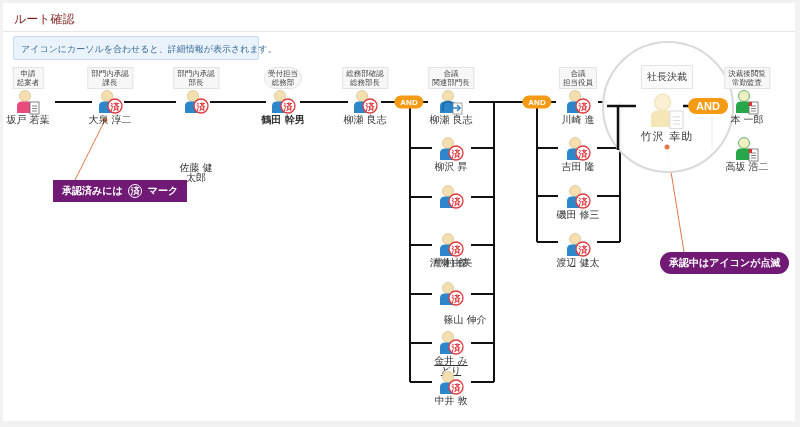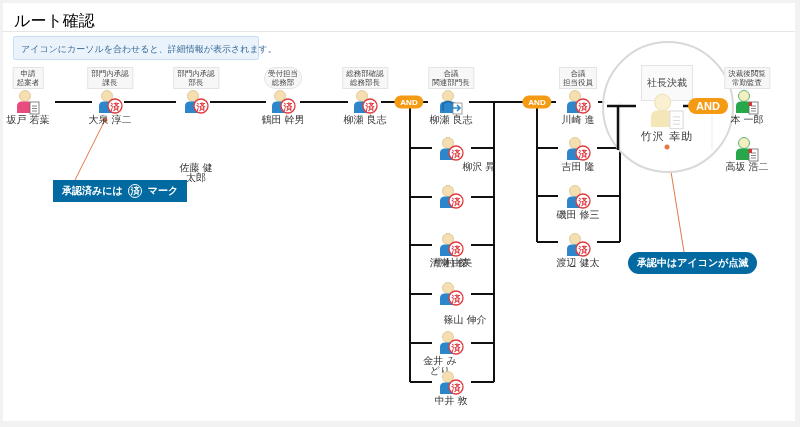--- a/index.html
+++ b/index.html
@@ -1,40 +1,40 @@
 <!DOCTYPE html>
 <html><head>
 <meta charset="utf-8">
 <style>
   html, body { margin:0; padding:0; }
   body { width:800px; height:427px; background:#f2f2f2; position:relative; overflow:hidden;
          font-family:"DejaVu Sans", sans-serif; color:#333; }
   .card { position:absolute; left:3px; top:3px; width:792px; height:418px; background:#fff; }
-  .card-title { position:absolute; left:11px; top:8px; font-size:16px; color:#000000; }
+  .card-title { position:absolute; left:11px; top:8px; font-size:12px; color:#7f1d1d; }
   .card-divider { position:absolute; left:0; right:0; top:28px; height:1px; background:#e6e6e6; }
   .info { position:absolute; left:10px; top:33px; width:246px; height:24px; background:#eaf3fb;
           border:1px solid #c9dcef; border-radius:2px; font-size:9px; color:#3a6a97;
           line-height:24px; padding-left:7px; box-sizing:border-box; white-space:nowrap; }
   svg.lines { position:absolute; left:0; top:0; }
   .role { position:absolute; font-size:7.5px; line-height:9px; text-align:center; color:#444;
           background:#f7f7f7; border:1px solid #e4e4e4; padding:1px 3px; white-space:nowrap;
           transform:translateX(-50%); }
-  .role.big { font-size:10px; line-height:12px; padding:11px 5px; background:#fafafa; }
+  .role.big { font-size:10px; line-height:12px; padding:5px 5px; background:#fafafa; }
   .person { position:absolute; width:26px; height:26px; transform:translateX(-50%); }
   .pname { position:absolute; font-size:10px; line-height:10px; text-align:center; color:#333;
            transform:translateX(-50%); white-space:nowrap; }
   .pname.wrap { white-space:normal; width:40px; }
   .pname.big { font-size:11px; line-height:13px; letter-spacing:1px; }
   .and { position:absolute; height:13px; line-height:13px; padding:0 6px; background:#f59a13;
          color:#fff; font-size:8px; font-weight:bold; border-radius:7px; transform:translate(-50%,-50%);
          font-family:"Liberation Sans", sans-serif; }
   .and.big { height:16px; line-height:16px; font-size:11px; padding:0 8px; border-radius:8px; }
   .magnifier { position:absolute; left:602px; top:41px; width:132px; height:132px; border-radius:50%;
                border:2px solid #d9d9d9; background:rgba(255,255,255,0.96); box-sizing:border-box; }
-  .callout { position:absolute; background:#0369a1; color:#fff; font-size:10px; font-weight:bold;
+  .callout { position:absolute; background:#701a75; color:#fff; font-size:10px; font-weight:bold;
              height:22px; line-height:22px; padding:0 9px; white-space:nowrap; }
   .sumi-badge { display:inline-block; width:14px; height:14px; line-height:13px; border:1.5px solid #fff;
                 border-radius:50%; text-align:center; font-size:9px; margin:0 2px; vertical-align:middle;
                 box-sizing:border-box; }
 </style>
 </head>
 <body>
 
 <div class="card">
   <div class="card-title">ルート確認</div>
@@ -134,21 +134,21 @@
       <div class="pname wrap" style="left: 196px; top: 115px; margin-top: 48px;">佐藤 健太郎</div>
     </div>
     <div>
       <div class="role" style="left: 283px; top: 67px; border-radius: 11px;">受付担当<br>総務部</div>
       <div class="person" style="left: 283px; top: 89px;"><svg width="26" height="26" viewBox="0 0 26 26">
     <circle cx="10" cy="7" r="5.5" fill="#f5dfb0" stroke="#d9c28e" stroke-width="0.8"></circle>
     <path d="M2 24 V17 Q2 12.5 7 12.5 H13 Q18 12.5 18 17 V24 Z" fill="#2c86c9"></path>
           <circle cx="18" cy="17" r="7" fill="#fff" stroke="#e0393e" stroke-width="1.3"></circle>
       <text x="18" y="20.5" text-anchor="middle" font-size="9" fill="#e0393e" font-weight="bold" font-family="DejaVu Sans, sans-serif">済</text>
         </svg></div>
-      <div class="pname" style="left: 283px; top: 115px;">鶴田 幹男</div>
+      <div class="pname" style="left: 283px; top: 115px; font-weight: bold;">鶴田 幹男</div>
     </div>
     <div>
       <div class="role" style="left: 365px; top: 67px;">総務部確認<br>総務部長</div>
       <div class="person" style="left: 365px; top: 89px;"><svg width="26" height="26" viewBox="0 0 26 26">
     <circle cx="10" cy="7" r="5.5" fill="#f5dfb0" stroke="#d9c28e" stroke-width="0.8"></circle>
     <path d="M2 24 V17 Q2 12.5 7 12.5 H13 Q18 12.5 18 17 V24 Z" fill="#2c86c9"></path>
           <circle cx="18" cy="17" r="7" fill="#fff" stroke="#e0393e" stroke-width="1.3"></circle>
       <text x="18" y="20.5" text-anchor="middle" font-size="9" fill="#e0393e" font-weight="bold" font-family="DejaVu Sans, sans-serif">済</text>
         </svg></div>
       <div class="pname" style="left: 365px; top: 115px;">柳瀬 良志</div>
@@ -163,21 +163,21 @@
       <rect x="15" y="14" width="9" height="11" fill="#fff" stroke="#888" stroke-width="0.8"></rect>
       <path d="M14 19 H22 M19 16 L22 19 L19 22" stroke="#2c86c9" stroke-width="1.6" fill="none"></path>
         </svg></div>
       <div class="pname" style="left: 451px; top: 115px;">柳瀬 良志</div>
       <div class="person" style="left: 451px; top: 136px;"><svg width="26" height="26" viewBox="0 0 26 26">
     <circle cx="10" cy="7" r="5.5" fill="#f5dfb0" stroke="#d9c28e" stroke-width="0.8"></circle>
     <path d="M2 24 V17 Q2 12.5 7 12.5 H13 Q18 12.5 18 17 V24 Z" fill="#2c86c9"></path>
           <circle cx="18" cy="17" r="7" fill="#fff" stroke="#e0393e" stroke-width="1.3"></circle>
       <text x="18" y="20.5" text-anchor="middle" font-size="9" fill="#e0393e" font-weight="bold" font-family="DejaVu Sans, sans-serif">済</text>
         </svg></div>
-      <div class="pname" style="left: 451px; top: 162px; margin-left: 28px;">柳沢 昇</div>
+      <div class="pname" style="left: 451px; top: 162px;">柳沢 昇</div>
       <div class="person" style="left: 451px; top: 184px;"><svg width="26" height="26" viewBox="0 0 26 26">
     <circle cx="10" cy="7" r="5.5" fill="#f5dfb0" stroke="#d9c28e" stroke-width="0.8"></circle>
     <path d="M2 24 V17 Q2 12.5 7 12.5 H13 Q18 12.5 18 17 V24 Z" fill="#2c86c9"></path>
           <circle cx="18" cy="17" r="7" fill="#fff" stroke="#e0393e" stroke-width="1.3"></circle>
       <text x="18" y="20.5" text-anchor="middle" font-size="9" fill="#e0393e" font-weight="bold" font-family="DejaVu Sans, sans-serif">済</text>
         </svg></div>
       <div class="pname" style="left: 451px; top: 210px; margin-top: 48px;">中村 傑</div>
       <div class="person" style="left: 451px; top: 232px;"><svg width="26" height="26" viewBox="0 0 26 26">
     <circle cx="10" cy="7" r="5.5" fill="#f5dfb0" stroke="#d9c28e" stroke-width="0.8"></circle>
     <path d="M2 24 V17 Q2 12.5 7 12.5 H13 Q18 12.5 18 17 V24 Z" fill="#2c86c9"></path>
@@ -191,21 +191,21 @@
           <circle cx="18" cy="17" r="7" fill="#fff" stroke="#e0393e" stroke-width="1.3"></circle>
       <text x="18" y="20.5" text-anchor="middle" font-size="9" fill="#e0393e" font-weight="bold" font-family="DejaVu Sans, sans-serif">済</text>
         </svg></div>
       <div class="pname" style="left: 451px; top: 315px; padding-left: 28px;">篠山 伸介</div>
       <div class="person" style="left: 451px; top: 330px;"><svg width="26" height="26" viewBox="0 0 26 26">
     <circle cx="10" cy="7" r="5.5" fill="#f5dfb0" stroke="#d9c28e" stroke-width="0.8"></circle>
     <path d="M2 24 V17 Q2 12.5 7 12.5 H13 Q18 12.5 18 17 V24 Z" fill="#2c86c9"></path>
           <circle cx="18" cy="17" r="7" fill="#fff" stroke="#e0393e" stroke-width="1.3"></circle>
       <text x="18" y="20.5" text-anchor="middle" font-size="9" fill="#e0393e" font-weight="bold" font-family="DejaVu Sans, sans-serif">済</text>
         </svg></div>
-      <div class="pname wrap" style="left: 440px; top: 356px;">金井 みどり</div>
+      <div class="pname wrap" style="left: 451px; top: 356px; text-decoration: underline;">金井 みどり</div>
       <div class="person" style="left: 451px; top: 370px;"><svg width="26" height="26" viewBox="0 0 26 26">
     <circle cx="10" cy="7" r="5.5" fill="#f5dfb0" stroke="#d9c28e" stroke-width="0.8"></circle>
     <path d="M2 24 V17 Q2 12.5 7 12.5 H13 Q18 12.5 18 17 V24 Z" fill="#2c86c9"></path>
           <circle cx="18" cy="17" r="7" fill="#fff" stroke="#e0393e" stroke-width="1.3"></circle>
       <text x="18" y="20.5" text-anchor="middle" font-size="9" fill="#e0393e" font-weight="bold" font-family="DejaVu Sans, sans-serif">済</text>
         </svg></div>
       <div class="pname" style="left: 451px; top: 396px;">中井 敦</div>
     </div>
     <div>
       <div class="role" style="left: 578px; top: 67px;">合議<br>担当役員</div>
@@ -275,13 +275,13 @@
         </svg></div>
       <div class="pname" style="left: 747px; top: 162px;">高坂 浩二</div>
     </div>
   </div>
 
 <div class="callout" style="left:53px;top:180px;">
   <span>承認済みには</span>
   <span class="sumi-badge">済</span>
   <span>マーク</span>
 </div>
-<div class="callout" style="left:628px;top:252px;border-radius:11px;">承認中はアイコンが点滅</div>
+<div class="callout" style="left:660px;top:252px;border-radius:11px;">承認中はアイコンが点滅</div>
 
 </body></html>

